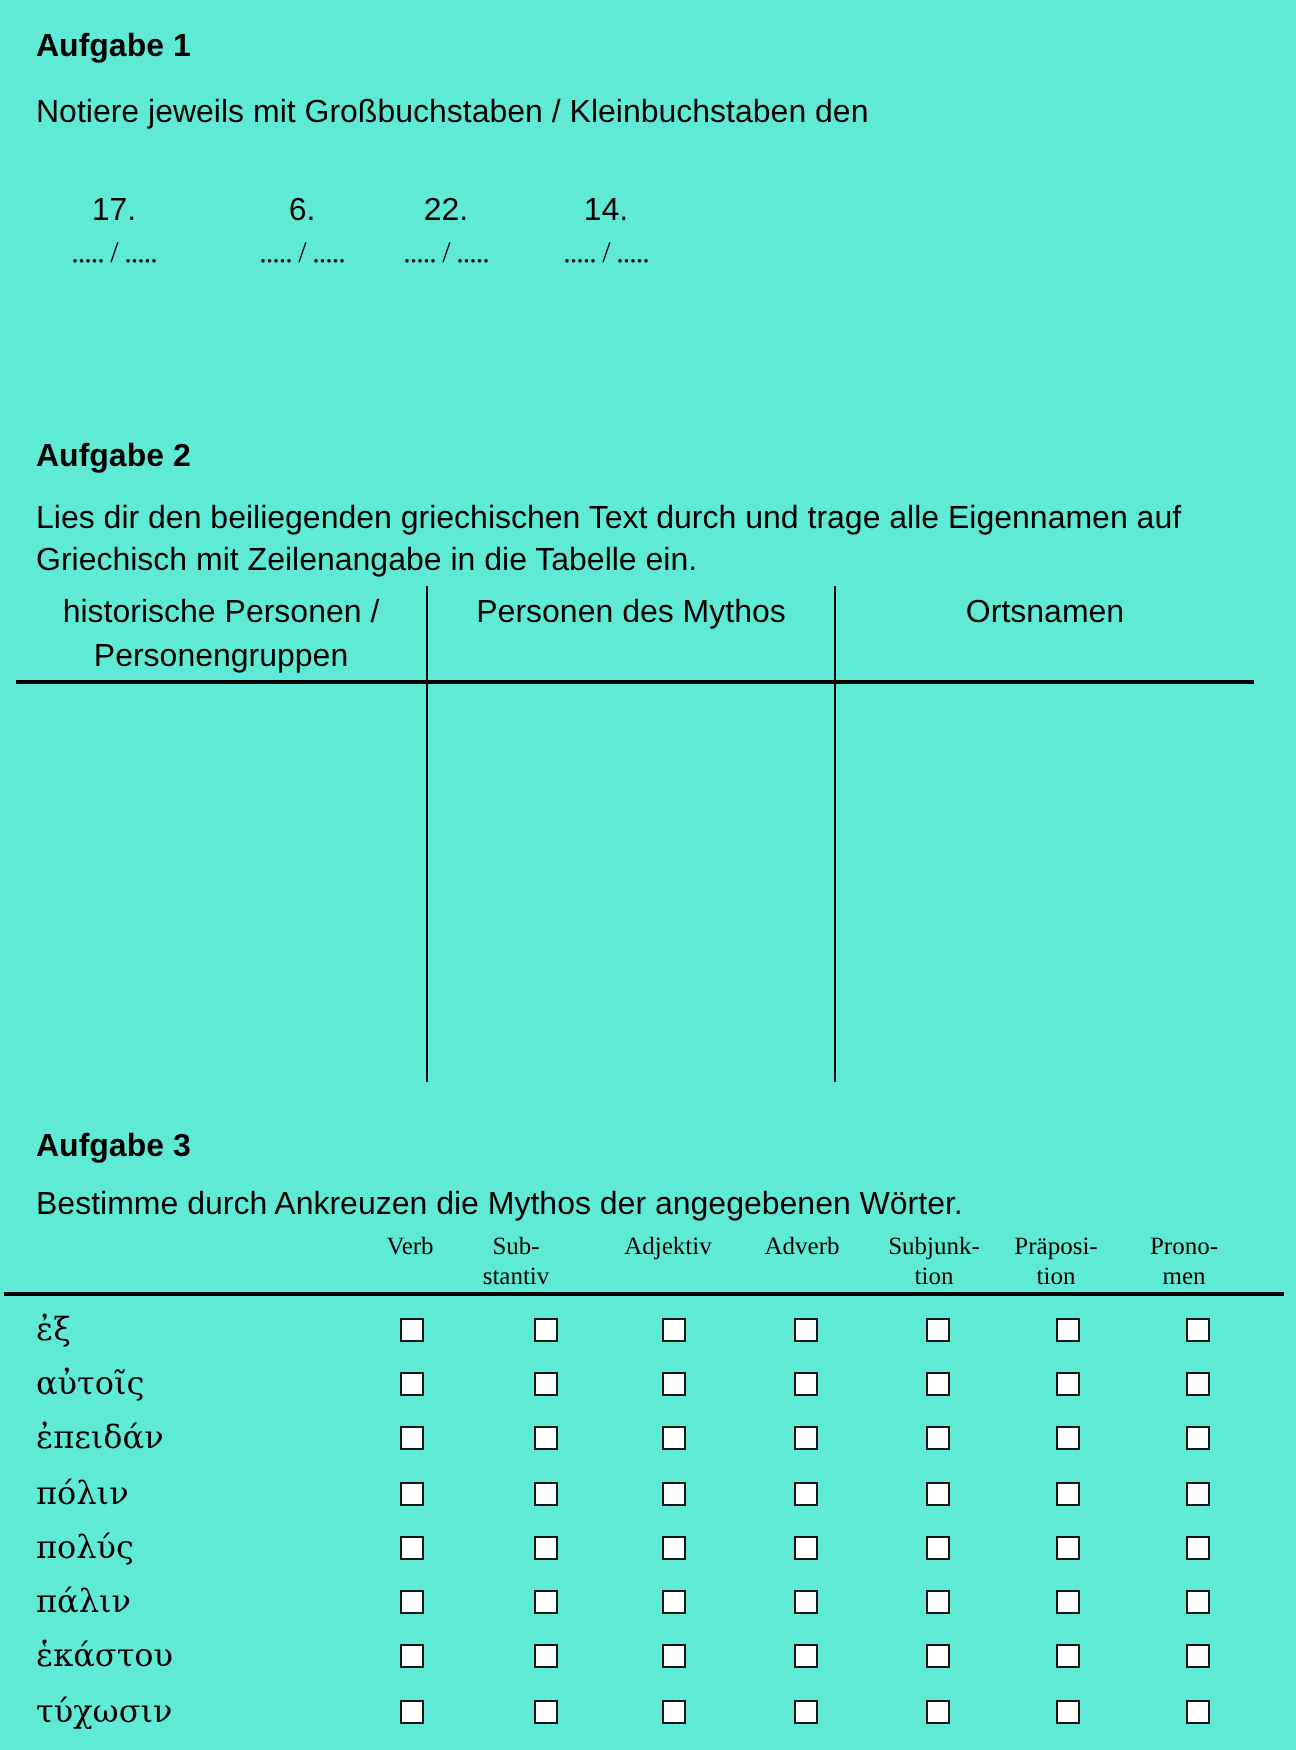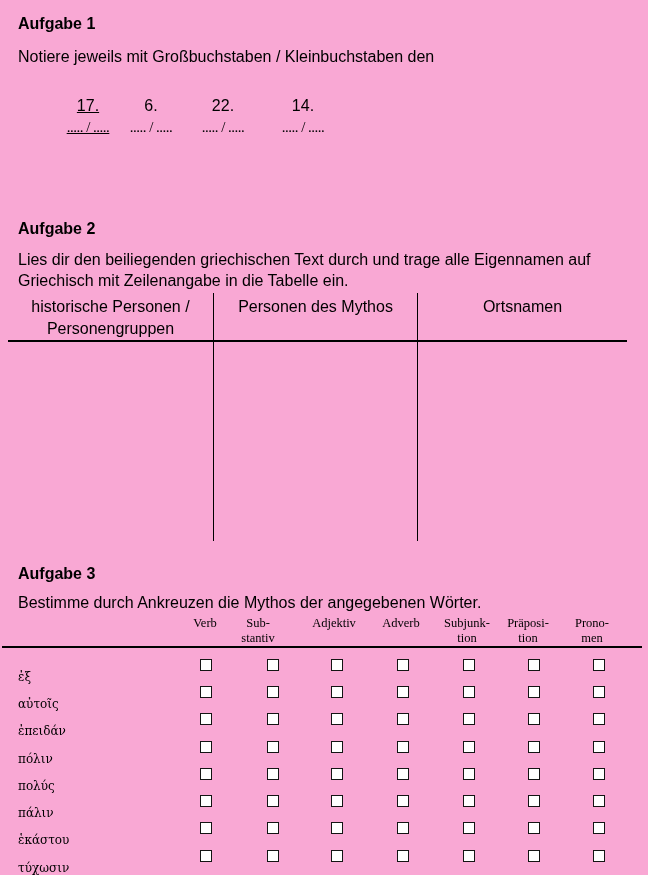--- a/index.html
+++ b/index.html
@@ -1,29 +1,29 @@
 <!DOCTYPE html>
 <html><head>
 <meta charset="utf-8">
 <style>
   html,body { margin:0; padding:0; background:#ffffff; }
   .page {
-    position:relative; width:648px; height:875px; background:#f9a8d4;
+    position:relative; width:648px; height:875px; background:#5eead4;
     color:#000; font-family:"Liberation Sans", sans-serif; overflow:hidden;
   }
   .abs { position:absolute; }
   .title { font-weight:bold; font-size:16px; line-height:19px; }
   .body { font-size:16px; line-height:21px; white-space:pre-line; }
 
   
   .a1-title { left:18px; top:14px; }
   .a1-top   { left:18px; top:46px; }
   .a1-bottom{ left:18px; top:170px; }
   .slot { position:absolute; top:97px; transform:translateX(-50%); text-align:center; }
-  .slot-s1 { left:88px;text-decoration:underline; }  .slot-s2 { left:151px; }
+  .slot-s1 { left:57px; }  .slot-s2 { left:151px; }
   .slot-s3 { left:223px; } .slot-s4 { left:303px; }
   .slot-num { font-size:16px; line-height:18px; }
   .slot-blank { font-family:"Liberation Serif", serif; font-size:15px;
                 letter-spacing:-0.5px; margin-top:4px; white-space:nowrap; }
 
   
   .a2-title { left:18px; top:219px; }
   .a2-instr { left:18px; top:249px; width:620px; }
   .t2-table { position:absolute; left:8px; top:293px; width:619px; }
   .t2-row { display:flex; }
@@ -42,22 +42,22 @@
                 font-family:"Liberation Serif", serif; font-size:12.5px; }
   .hl { position:absolute; top:0; transform:translateX(-50%); text-align:center;
         white-space:pre-line; line-height:15px; }
   .hl1{left:205px} .hl2{left:258px} .hl3{left:334px} .hl4{left:401px}
   .hl5{left:467px} .hl6{left:528px} .hl7{left:592px}
   .a3-rule { position:absolute; left:2px; top:646px; width:640px; height:2px; background:#000; }
 
   .a3row { position:absolute; left:0; width:648px; height:27px; }
   .r0{top:651px} .r1{top:678px} .r2{top:705px} .r3{top:733px}
   .r4{top:760px} .r5{top:787px} .r6{top:814px} .r7{top:842px}
-  .a3row .w { position:absolute; left:18px; top:13px; line-height:27px;
-              font-family:"DejaVu Serif", serif; font-size:12px; white-space:nowrap; }
+  .a3row .w { position:absolute; left:18px; top:0; line-height:27px;
+              font-family:"DejaVu Serif", serif; font-size:16px; white-space:nowrap; }
   .cb { position:absolute; top:8px; width:10px; height:10px; background:#fff;
         border:1.5px solid #141414; transform:translateX(-50%); }
   .k1{left:206px} .k2{left:273px} .k3{left:337px} .k4{left:403px}
   .k5{left:469px} .k6{left:534px} .k7{left:599px}
 </style>
 </head>
 <body>
 
 <div class="page">
 

